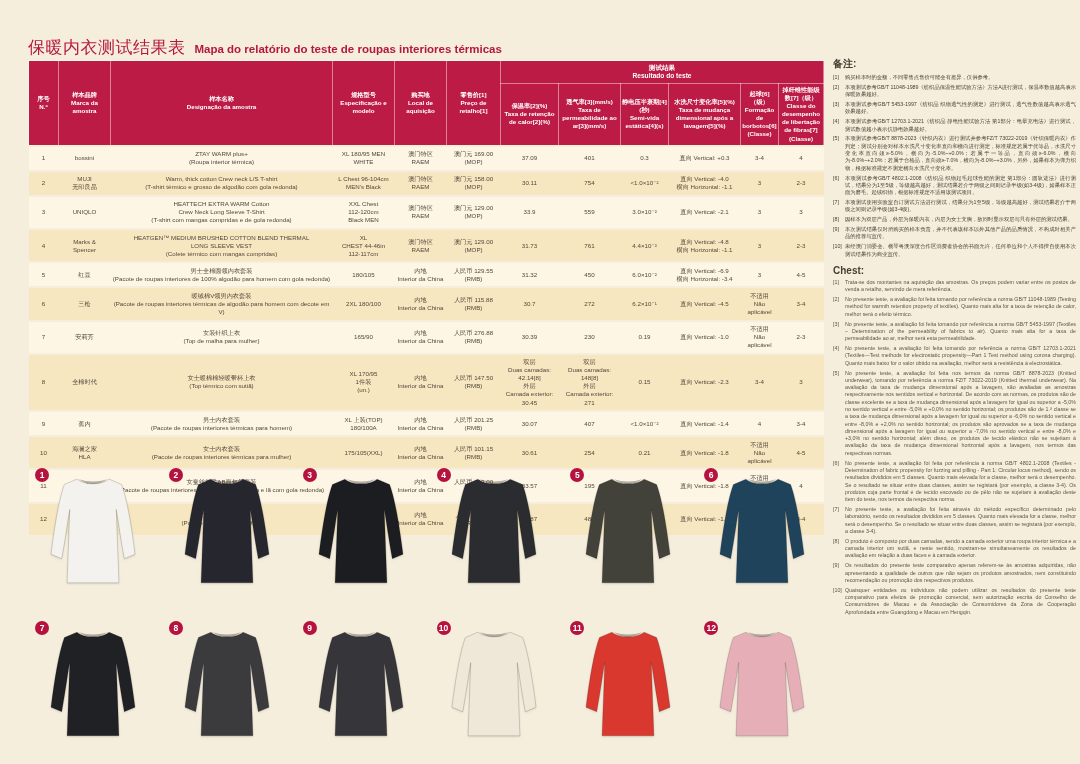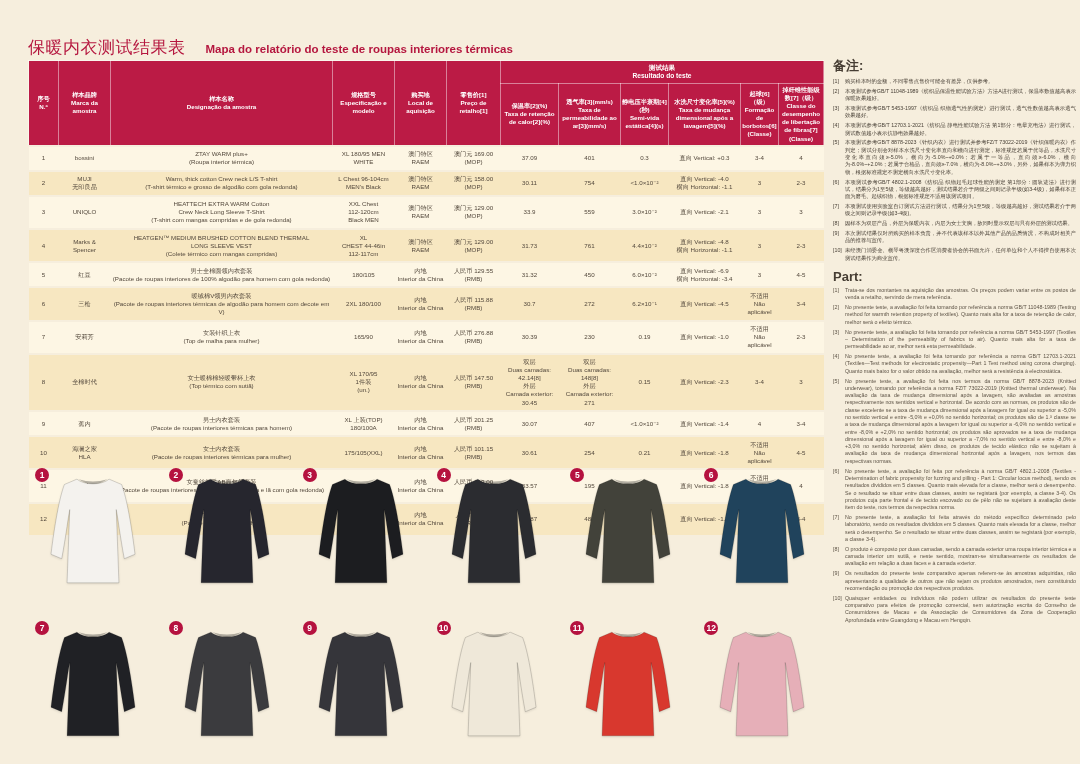--- a/index.html
+++ b/index.html
@@ -5,40 +5,40 @@
   * { margin:0; padding:0; box-sizing:border-box; }
   html,body { width:1080px; height:764px; }
   body {
     position:relative; overflow:hidden;
     background:#f6eedd;
     font-family:"Liberation Sans","DejaVu Sans",sans-serif;
     color:#51463a;
   }
   .title-bar { position:absolute; left:28px; top:36px; white-space:nowrap; }
   .title-zh { font-size:17px; font-weight:normal; color:#b5173f; letter-spacing:.5px; }
-  .title-pt { font-size:11.5px; font-weight:bold; color:#b5173f; margin-left:20px; }
+  .title-pt { font-size:11.5px; font-weight:bold; color:#b5173f; margin-left:9px; }
 
   .table-wrap { position:absolute; left:28px; top:60px; width:795px; }
   table { width:100%; border-collapse:collapse; table-layout:fixed; }
   thead th {
     background:#bb1b45; color:#ffffff; font-size:6.2px; font-weight:bold;
     padding:2px 1px; border:1px solid rgba(255,255,255,.45);
     white-space:pre-line; vertical-align:middle; line-height:1.3;
   }
   thead th.group-th { font-size:6.6px; padding:2.5px 1px; }
   tbody td {
     font-size:6.2px; text-align:center; vertical-align:middle;
     padding:3.5px 2px; white-space:pre-line; line-height:1.3;
     border-top:2px solid #f6eedd; color:#53483c;
   }
   tbody tr:nth-child(odd)  { background:#fdf6e4; }
   tbody tr:nth-child(even) { background:#f7e7c1; }
 
   .notes { position:absolute; left:833px; top:57px; width:243px; }
-  .notes-heading { font-size:13px; font-weight:bold; color:#463d33; margin-bottom:3px; }
+  .notes-heading { font-size:10px; font-weight:bold; color:#463d33; margin-bottom:3px; }
   .note { display:flex; font-size:5.3px; line-height:1.38; color:#4a4238; margin-bottom:2.6px; text-align:justify; }
   .note-num { flex:none; width:12px; }
   .notes-pt { margin-top:7px; }
   .notes-pt .note { color:#5d5346; }
 
   .products {
     position:absolute; left:30px; top:456px; width:795px; height:302px;
     display:grid; grid-template-columns:repeat(6,1fr); grid-template-rows:repeat(2,1fr);
     column-gap:8px; row-gap:4px;
   }
@@ -384,21 +384,21 @@
           <span class="note-num">[9]</span>
           <span>本次测试结果仅对所购买的样本负责，并不代表该样本以外其他产品的品质情况，不构成对相关产品的推荐与宣传。</span>
         </div>
         <div class="note">
           <span class="note-num">[10]</span>
           <span>未经澳门消委会、横琴粤澳深度合作区消费者协会的书面允许，任何单位和个人不得擅自使用本次测试结果作为商业宣传。</span>
         </div>
       </div>
   </div>
   <div class="notes-pt">
-    <div class="notes-heading">Part:</div>
+    <div class="notes-heading">Chest:</div>
     <div id="notes-pt-list">
         <div class="note">
           <span class="note-num">[1]</span>
           <span>Trata-se dos montantes na aquisição das amostras. Os preços podem variar entre os postos de venda a retalho, servindo de mera referência.</span>
         </div>
         <div class="note">
           <span class="note-num">[2]</span>
           <span>No presente teste, a avaliação foi feita tomando por referência a norma GB/T 11048-1989 (Testing method for warmth retention property of textiles). Quanto mais alta for a taxa de retenção de calor, melhor será o efeito térmico.</span>
         </div>
         <div class="note">

